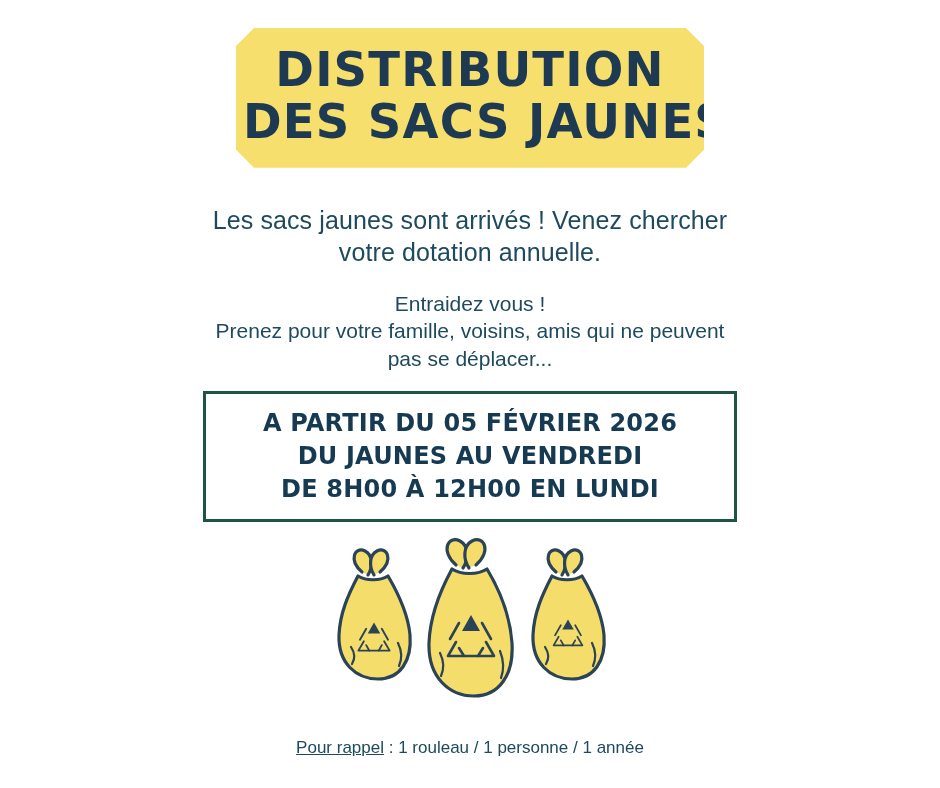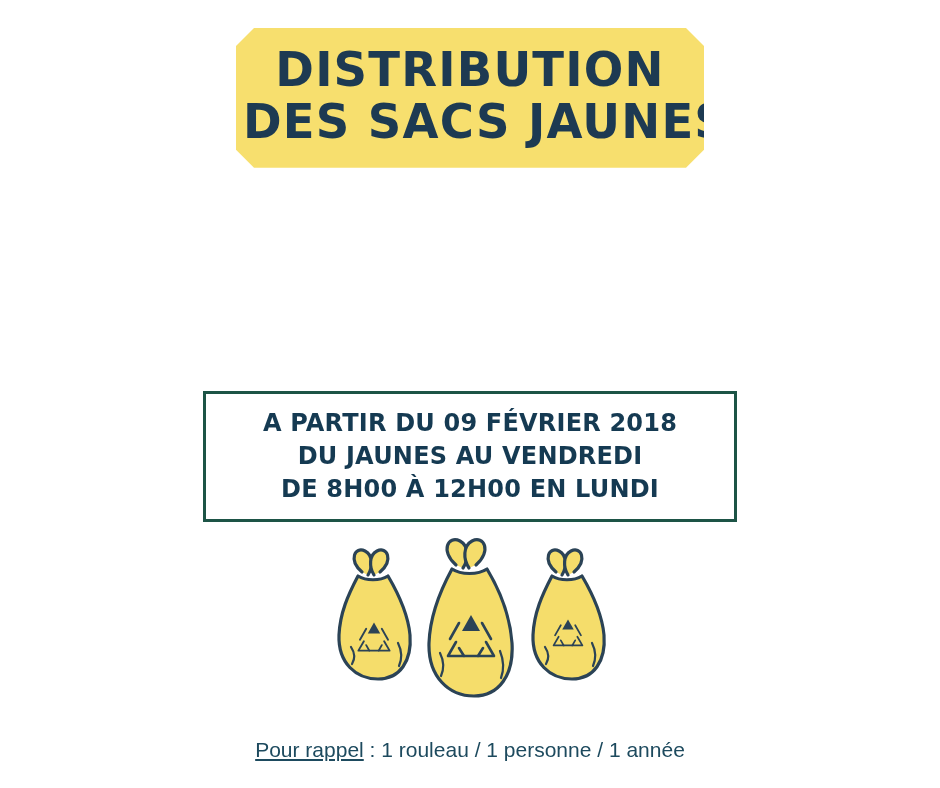--- a/index.html
+++ b/index.html
@@ -106,40 +106,51 @@
     height: 175px;
   }
 
   
   .footer {
     position: absolute;
     left: 0;
     top: 738px;
     width: 940px;
     text-align: center;
-    font-size: 21px;
+    font-size: 17px;
     color: #1d4a5e;
   }
   .footer .u {
     text-decoration: underline;
   }
 </style>
 </head>
 <body>
 
 <div class="poster">
 
   <div class="title-banner">
     <div class="title-line">DISTRIBUTION</div>
     <div class="title-line">DES SACS JAUNES</div>
   </div>
 
+  <div class="intro">
+    <div class="intro-main">
+      <div>Les sacs jaunes sont arrivés ! Venez chercher</div>
+      <div>votre dotation annuelle.</div>
+    </div>
+    <div class="intro-sub">
+      <div>Entraidez vous !</div>
+      <div>Prenez pour votre famille, voisins, amis qui ne peuvent</div>
+      <div>pas se déplacer...</div>
+    </div>
+  </div>
 
   <div class="info-box">
-    <div class="info-line">A PARTIR DU 09 FÉVRIER 2018</div>
+    <div class="info-line">A PARTIR DU 05 FÉVRIER 2026</div>
     <div class="info-line">DU JAUNES AU VENDREDI</div>
     <div class="info-line">DE 8H00 À 12H00 EN LUNDI</div>
   </div>
 
   <div class="bags">
     <svg width="310" height="175" viewBox="0 0 310 175" xmlns="http://www.w3.org/2000/svg">
       <g fill="none" stroke="#2b4356" stroke-width="3.2" stroke-linecap="round" stroke-linejoin="round">
 
         <g>
           <path d="M44 37 C30 25, 37 11, 47 16 C55 20, 55 32, 50 40" fill="#f5dd6b"></path>

